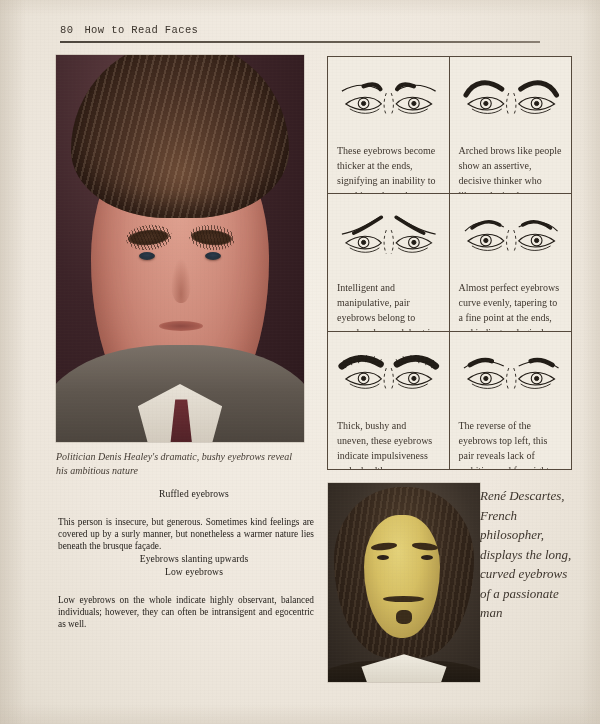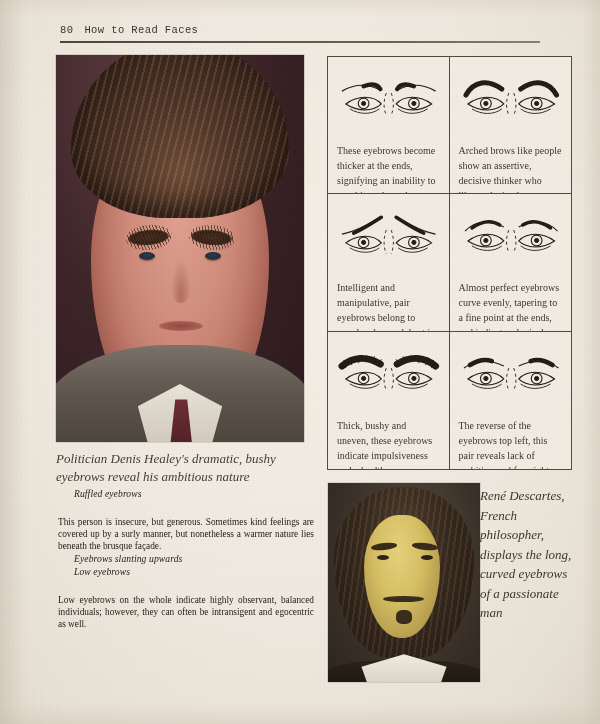--- a/index.html
+++ b/index.html
@@ -112,32 +112,32 @@
     clip-path:polygon(50% 0%,100% 34%,86% 100%,14% 100%,0% 34%);
   }
   .ph-tie{
     position:absolute;left:45%;bottom:-2%;width:11%;height:13%;
     background:linear-gradient(180deg,#6e2e34,#4c1f25);
     clip-path:polygon(28% 0%,72% 0%,92% 100%,8% 100%);
   }
 
   .cap-healey{
     position:absolute;left:56px;top:450px;width:250px;
-    font-style:italic;font-size:13px;line-height:1.42;color:#433b33;
+    font-style:italic;font-size:10px;line-height:1.42;color:#433b33;
   }
 
   
   .body-col{
     position:absolute;left:58px;top:488px;width:256px;
     font-size:9.3px;line-height:1.285;color:#24201c;
     text-align:justify;
   }
   .body-col h3{
     margin:0 0 0 16px;font-weight:400;font-size:9.6px;line-height:1.35;
-    text-align:left;letter-spacing:.1px;font-style:italic;
+    text-align:center;letter-spacing:.1px;
   }
   .body-col p{margin:16px 0 0 0;}
 
   
   .grid{
     position:absolute;left:327px;top:56px;width:243px;height:412px;
     border:1.1px solid #55493c;
     display:grid;grid-template-columns:1fr 1fr;grid-template-rows:1fr 1fr 1fr;
     background:#f1ece2;
   }

